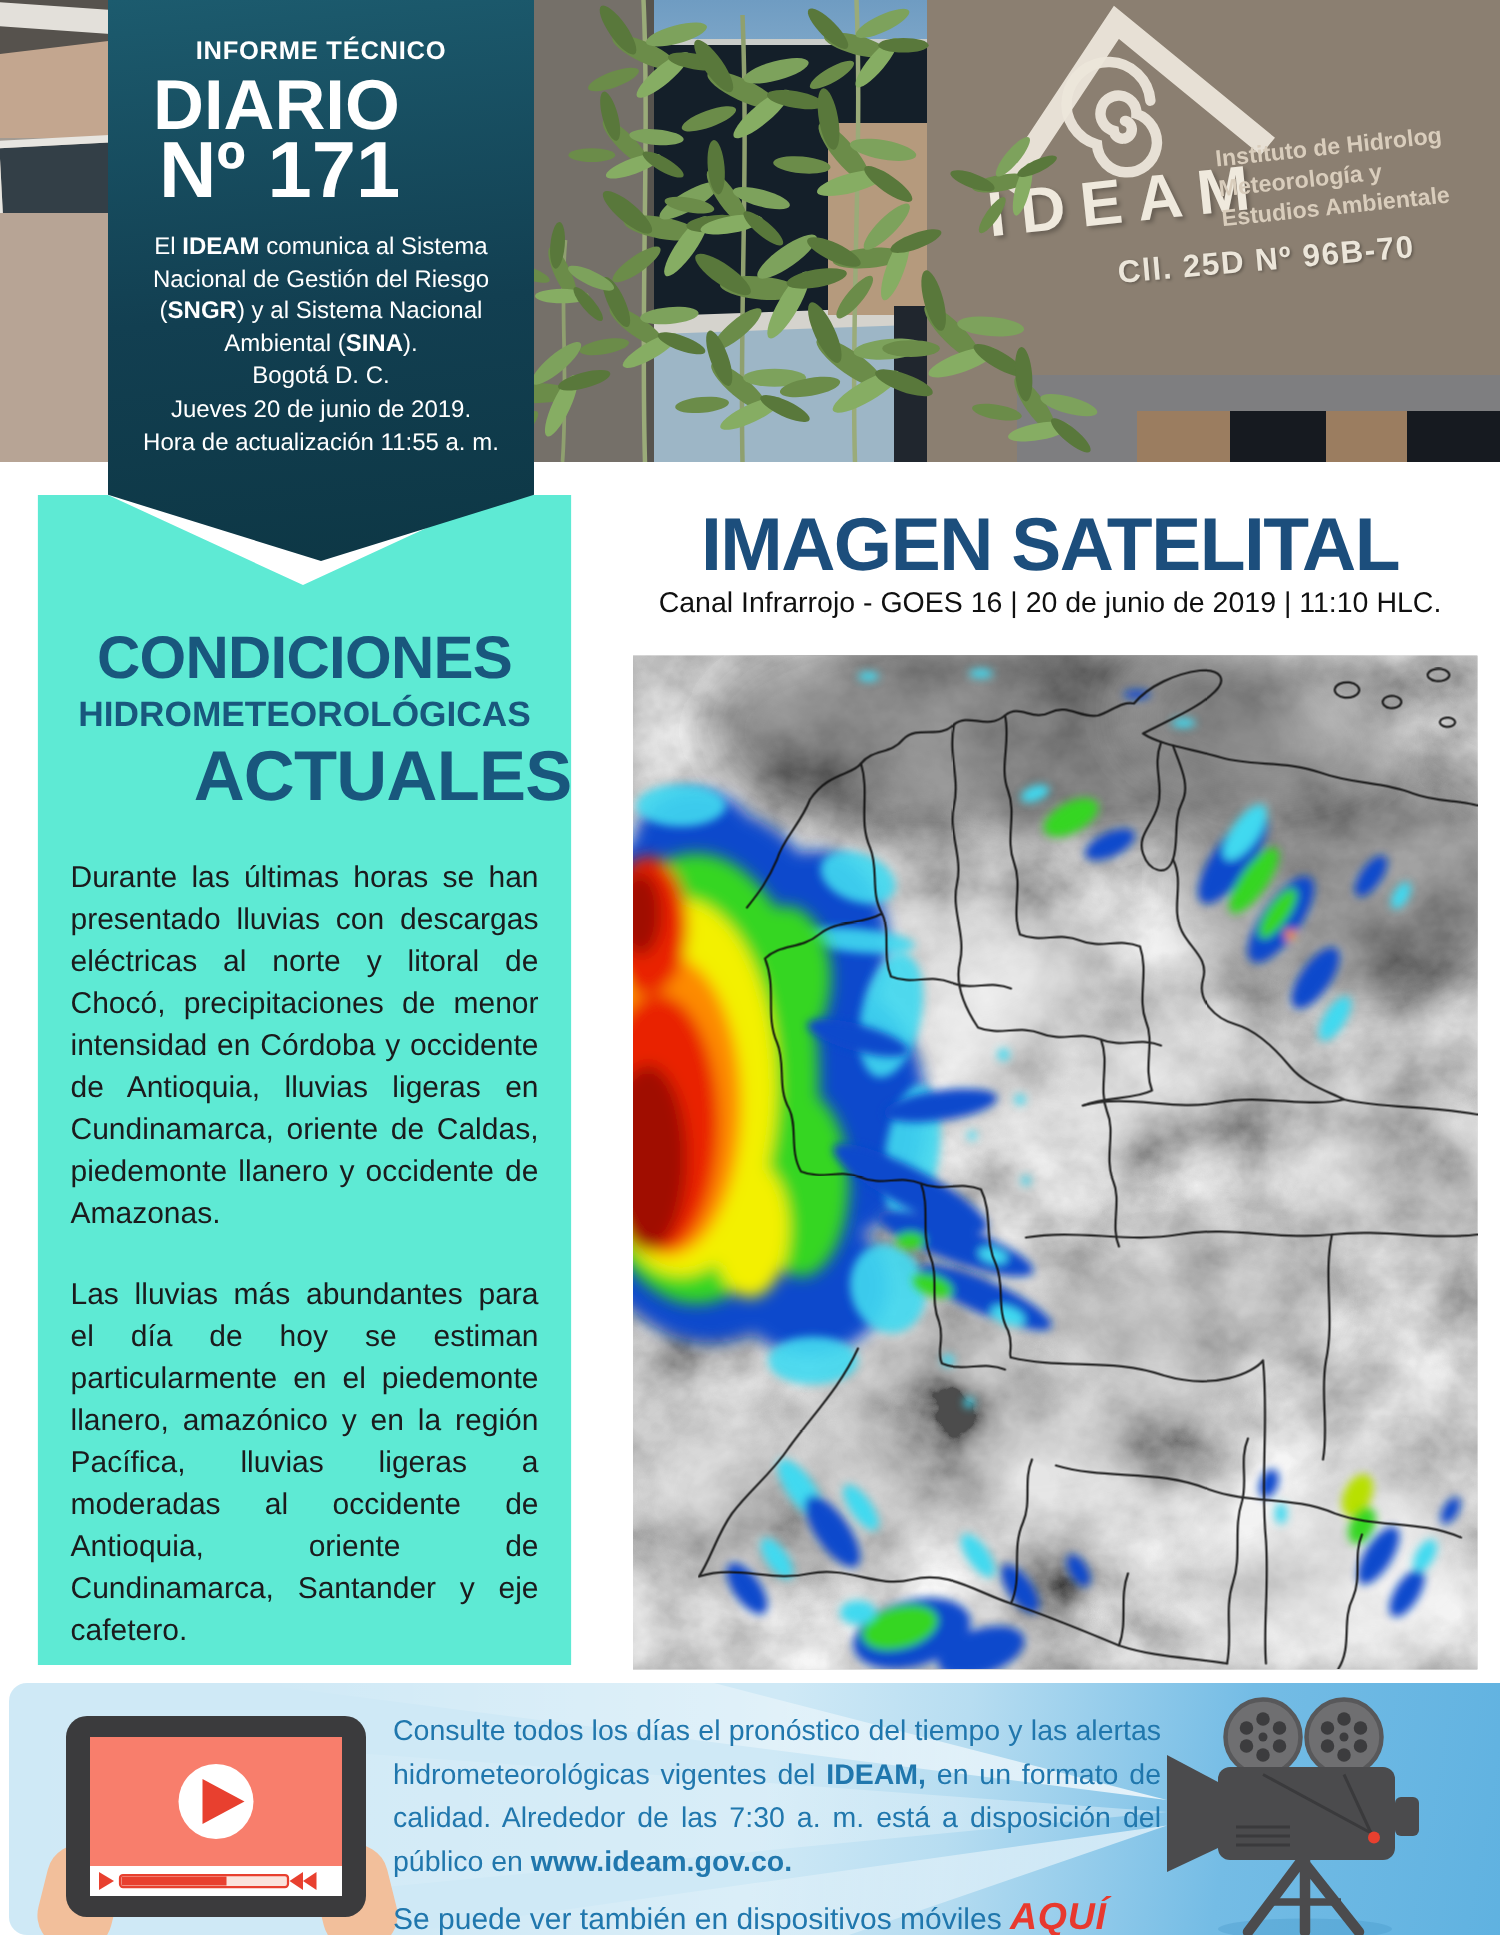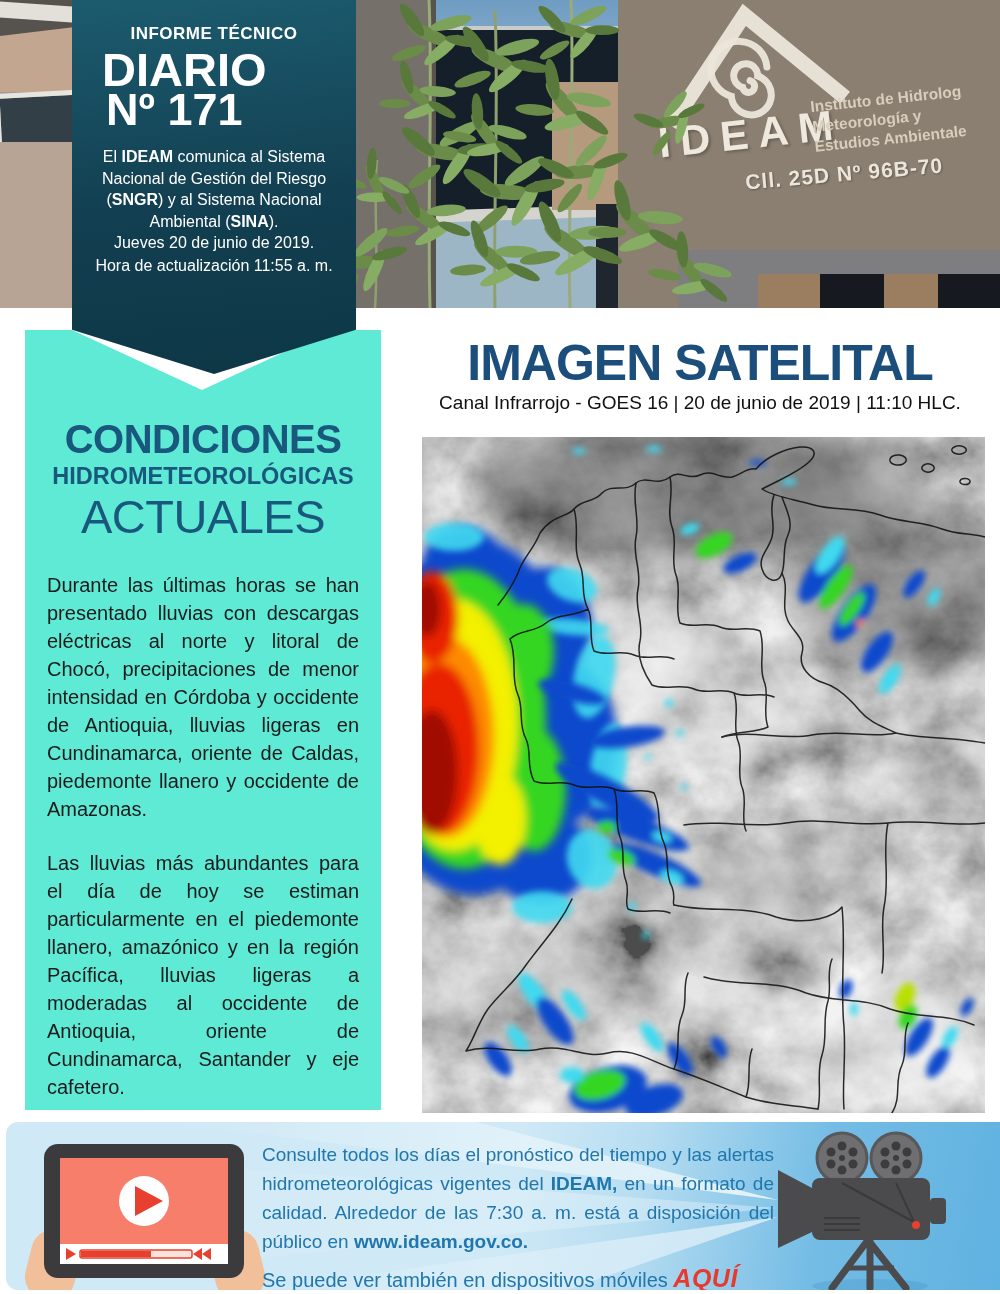--- a/index.html
+++ b/index.html
@@ -25,28 +25,28 @@
   .copen{left:758px;top:274px;width:242px;height:34px;background:#9b7d60;}
   .cdark1{left:820px;top:274px;width:64px;height:34px;background:#161a20;}
   .cdark2{left:938px;top:274px;width:62px;height:34px;background:#161a20;}
   .ideam-word{left:658px;top:110px;font-size:42px;font-weight:bold;color:#efe9dd;letter-spacing:10px;transform:rotate(-6deg);text-shadow:2px 2px 3px rgba(0,0,0,.25);}
   .sign-text{left:812px;top:86px;width:210px;font-size:15.5px;font-weight:bold;color:#d9cdbc;line-height:1.3;transform:rotate(-6deg);white-space:nowrap;}
   .addr{left:745px;top:162px;font-size:21px;font-weight:bold;color:#ece6da;letter-spacing:1px;transform:rotate(-5deg);text-shadow:1px 1px 2px rgba(0,0,0,.3);}
   
   .banner{left:72px;top:0;width:284px;height:374px;background:linear-gradient(175deg,#1c5b6e 0%,#123f51 55%,#0d3745 100%);clip-path:polygon(0 0,100% 0,100% 88.2%,50% 100%,0 88.2%);color:#fff;z-index:6;}
   .banner .kicker{margin-top:24px;text-align:center;font-size:17px;font-weight:bold;letter-spacing:.5px;}
   .banner .t1{margin:2px 0 0 30px;font-size:47px;font-weight:bold;line-height:1.0;letter-spacing:0;}
-  .banner .t2{margin:-6px 11px 0 34px;font-size:45px;font-weight:bold;line-height:1.0;}
+  .banner .t2{margin:-6px 11px 0 34px;font-size:53px;font-weight:bold;line-height:1.0;}
   .banner .intro{margin:14px 14px 0;text-align:center;font-size:16px;line-height:1.35;}
   .banner .small{text-align:center;font-size:16px;line-height:1.4;}
   
   .gpanel{left:25px;top:330px;width:356px;height:780px;background:#5eead4;clip-path:polygon(0 0,47px 0,177px 60px,307px 0,100% 0,100% 100%,0 100%);z-index:2;}
   .gpanel .h1{margin-top:88px;text-align:center;font-size:40px;font-weight:bold;color:#19577d;letter-spacing:-.5px;line-height:1.05;}
   .gpanel .h2{text-align:center;font-size:23.5px;font-weight:bold;color:#19577d;line-height:1.15;margin-top:3px;}
-  .gpanel .h3{text-align:center;font-size:47px;font-weight:normal;color:#19577d;letter-spacing:-.5px;line-height:1.05;margin-top:2px;}
+  .gpanel .h3{text-align:right;font-size:47px;font-weight:bold;color:#19577d;letter-spacing:-.5px;line-height:1.05;margin-top:2px;}
   .gpanel p{margin:30px 22px 0;font-size:20px;line-height:28px;text-align:justify;color:#1b1b1d;}
   .gpanel p+p{margin-top:26px;}
   
   .sat-head{left:413px;top:338px;width:574px;text-align:center;z-index:2;}
   .sat-title{font-size:50px;font-weight:bold;color:#1c4e7c;letter-spacing:-1px;line-height:1.0;text-align:center;}
   .sat-sub{font-size:19px;color:#101010;margin-top:4px;}
   .sat-img{left:422px;top:437px;width:563px;height:676px;z-index:2;}
   
   .footer{left:6px;top:1122px;width:988px;height:168px;border-radius:12px;background:linear-gradient(100deg,#cfe9f6 0%,#cfe9f6 50%,#b7ddf1 62%,#74bce5 80%,#5eb1e0 100%);overflow:hidden;z-index:2;padding-left:20px;}
   .fsvg{position:absolute;left:0;top:0;width:988px;height:168px;}
@@ -125,20 +125,21 @@
       <use href="#clump" transform="translate(332,122) scale(1.2) rotate(-35)"></use>
       <use href="#clump" transform="translate(355,270) scale(1.4) rotate(30)"></use>
     </svg>
   </div>
 
   <div class="abs banner">
     <div class="kicker">INFORME TÉCNICO</div>
     <div class="t1">DIARIO</div>
     <div class="t2">Nº 171</div>
     <div class="intro"><span>El </span><span class="b">IDEAM</span><span> comunica al Sistema Nacional de Gestión del Riesgo (</span><span class="b">SNGR</span><span>) y al Sistema Nacional Ambiental (</span><span class="b">SINA</span><span>).</span></div>
+    <div class="small">Bogotá D. C.</div>
     <div class="small">Jueves 20 de junio de 2019.</div>
     <div class="small">Hora de actualización 11:55 a. m.</div>
   </div>
 
   <div class="abs gpanel">
     <div class="h1">CONDICIONES</div>
     <div class="h2">HIDROMETEOROLÓGICAS</div>
     <div class="h3">ACTUALES</div>
     <p>Durante las últimas horas se han presentado lluvias con descargas eléctricas al norte y litoral de Chocó, precipitaciones de menor intensidad en Córdoba y occidente de Antioquia, lluvias ligeras en Cundinamarca, oriente de Caldas, piedemonte llanero y occidente de Amazonas.</p>
     <p>Las lluvias más abundantes para el día de hoy se estiman particularmente en el piedemonte llanero, amazónico y en la región Pacífica, lluvias ligeras a moderadas al occidente de Antioquia, oriente de Cundinamarca, Santander y eje cafetero.</p>

